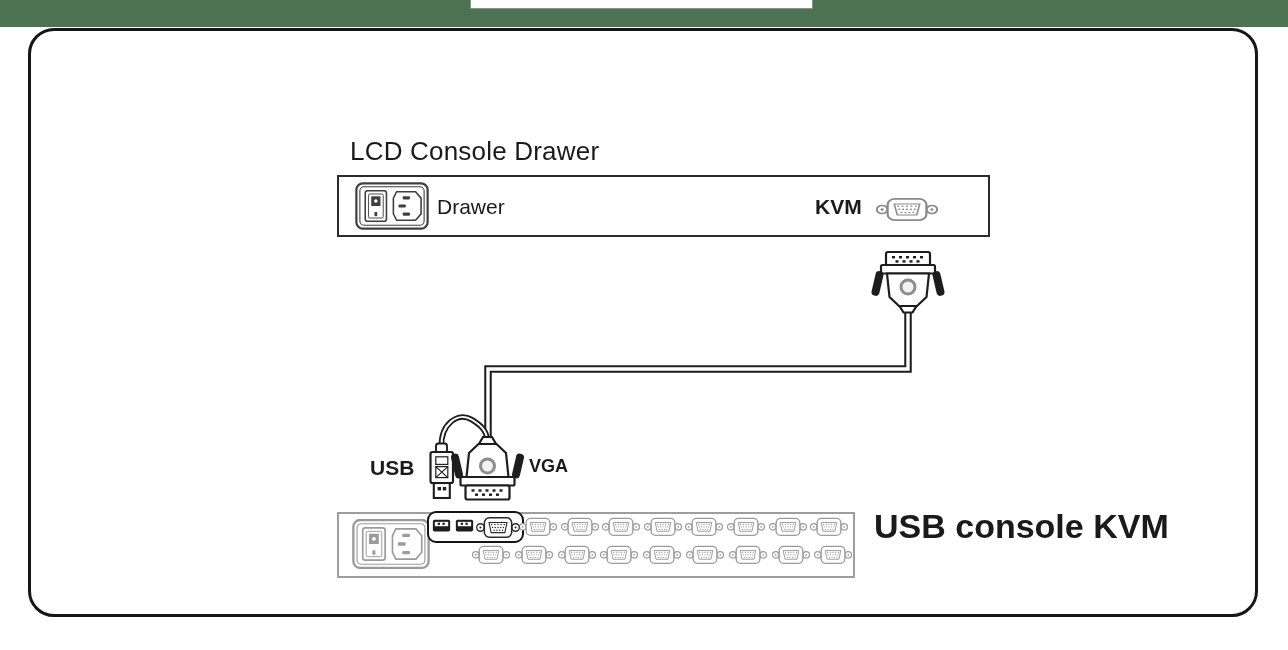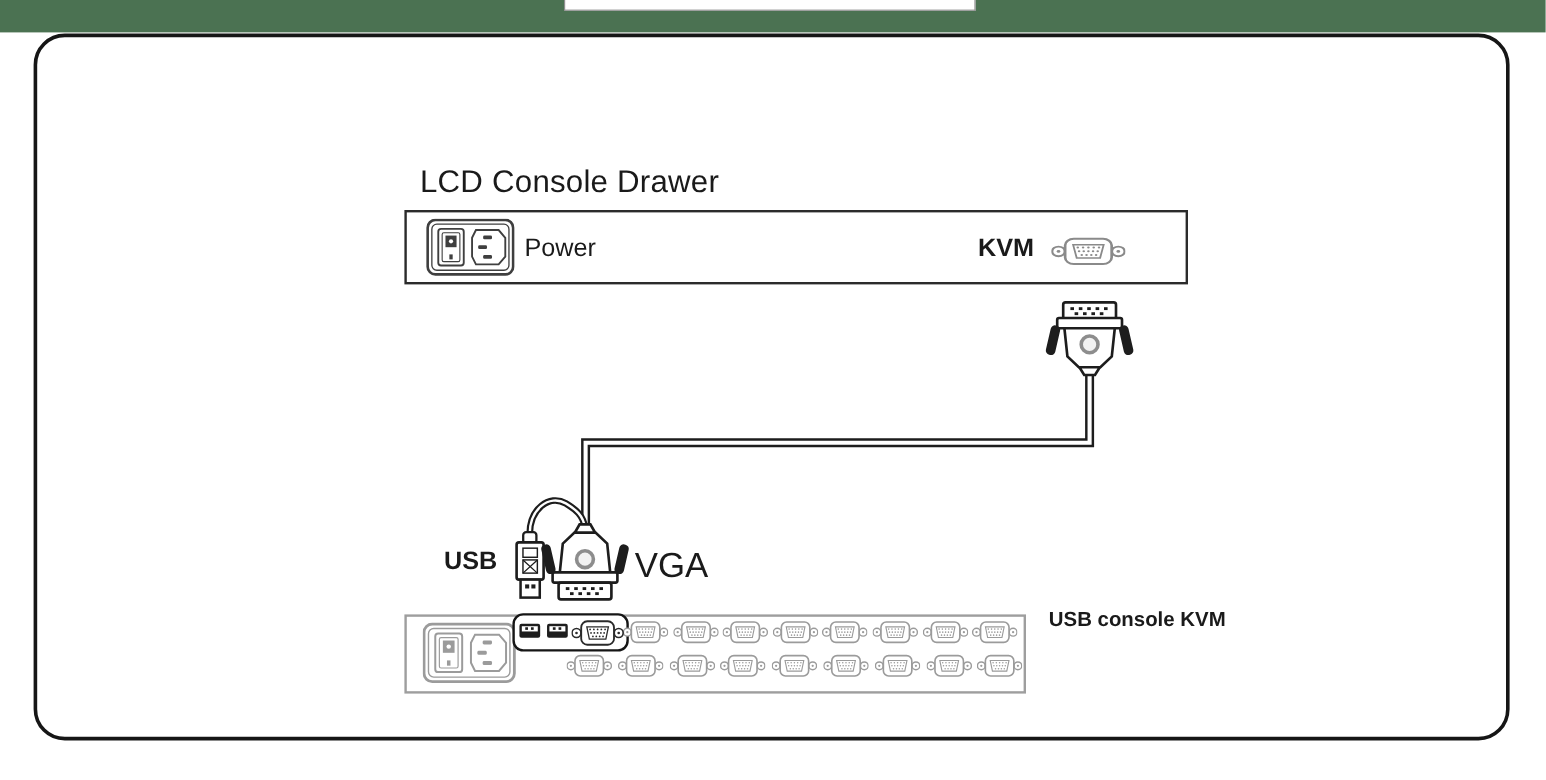--- a/index.html
+++ b/index.html
@@ -26,39 +26,39 @@
   .drawer-box{left:337px;top:175px;width:653px;height:62px;background:#fff;
     border:2.5px solid var(--box-dark);z-index:2;}
   .drawer-power{left:353px;top:182px;width:78px;height:48px;color:#3f3f3f;z-index:3;}
   .power-label{left:437px;top:195px;font-size:21px;z-index:3;}
   .kvm-label{left:815px;top:195px;font-size:21px;z-index:3;font-weight:bold;}
   .drawer-kvm-port{left:876px;top:196px;width:62px;height:27px;color:#8a8a8a;z-index:3;}
 
   .overlay{left:0;top:0;width:1288px;height:650px;z-index:4;pointer-events:none;}
 
   .usb-label{left:370px;top:456px;font-size:21px;font-weight:bold;z-index:5;}
-  .vga-label{left:529px;top:456px;font-size:29px;font-weight:normal;z-index:5;}
+  .vga-label{left:529px;top:456px;font-size:18px;font-weight:bold;z-index:5;}
 
   .kvm-box{left:337px;top:512px;width:518px;height:66px;background:#fff;
     border:2px solid var(--box-gray);z-index:2;}
   .kvm-power{left:352px;top:518px;width:78px;height:52px;color:var(--gray);z-index:3;}
 
   .console-group{left:427px;top:511px;width:97px;height:32px;background:#fff;
     border:2.5px solid #151515;border-radius:9px;z-index:3;}
   .console-usb{left:432px;top:519px;display:flex;gap:4px;z-index:4;}
   .console-usb .usb-port{width:19px;height:13.3px;color:#1d1d1d;display:block;}
   .console-vga-wrap{left:476px;top:515px;display:flex;z-index:4;}
   .console-vga-wrap .vga-port{width:44px;height:25px;color:#2a2a2a;display:block;}
 
   .port-row{display:flex;z-index:3;}
   .port-row .vga-port{width:38px;height:21.7px;color:var(--gray);display:block;flex:none;}
   .row-top{left:519px;top:516px;gap:3.6px;}
   .row-bottom{left:472px;top:544px;gap:4.8px;}
 
-  .kvm-title{left:874px;top:507px;font-size:17px;font-weight:bold;z-index:3;}
+  .kvm-title{left:874px;top:507px;font-size:34px;font-weight:bold;z-index:3;}
 
   .defs-holder{position:absolute;width:0;height:0;overflow:hidden;}
 </style>
 </head>
 <body>
 
 <svg class="defs-holder" aria-hidden="true">
   <defs>
     <symbol id="sym-vga-port" viewBox="0 0 56 32">
       <circle cx="5.5" cy="16" r="4.8" fill="#fff" stroke="currentColor" stroke-width="1.8"></circle>
@@ -109,21 +109,21 @@
 <div class="abs band"></div>
 <div class="abs notch"></div>
 <div class="abs panel"></div>
 
 <div class="abs title">LCD Console Drawer</div>
 
 <div class="abs drawer-box"></div>
 <svg class="abs drawer-power" viewBox="0 0 80 52">
     <use href="#sym-power-inlet"></use>
   </svg>
-<div class="abs power-label">Power</div>
+<div class="abs power-label">Drawer</div>
 <div class="abs kvm-label">KVM</div>
 <svg class="abs drawer-kvm-port" viewBox="0 0 56 32" preserveAspectRatio="none">
     <use href="#sym-vga-port"></use>
   </svg>
 
 <svg class="abs overlay" viewBox="0 0 1288 650">
 
   <g>
     <path d="M908 310 L908 369 L488 369 L488 438" fill="none" stroke="#1d1d1d" stroke-width="7.5" stroke-linejoin="miter"></path>
     <path d="M908 310 L908 369 L488 369 L488 438" fill="none" stroke="#fff" stroke-width="3.4" stroke-linejoin="miter"></path>

